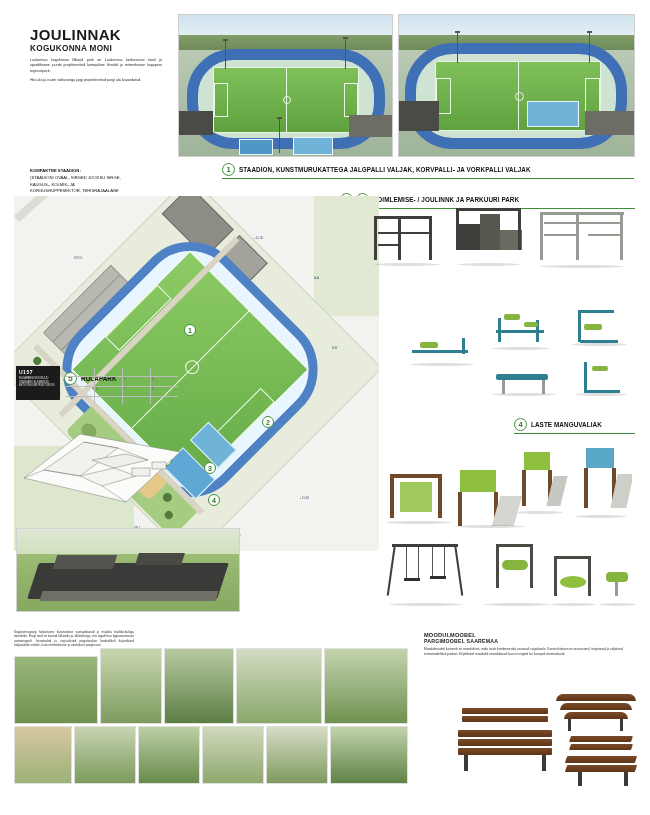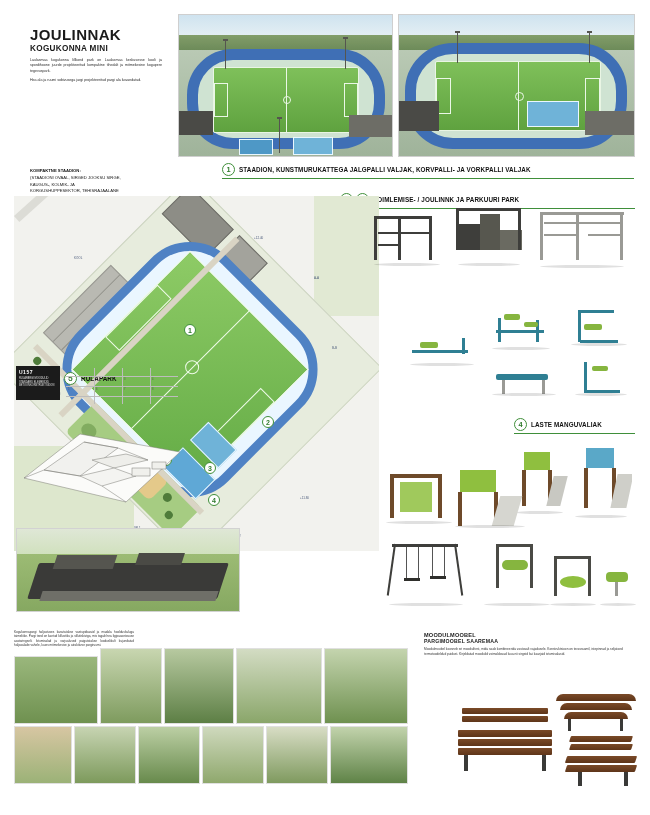--- a/index.html
+++ b/index.html
@@ -133,21 +133,21 @@
   #bench-title .bx { font-size:3.2px; line-height:1.5; margin-top:3px; color:#333; }
   .bench { position:absolute; }
   .bench .slat { position:absolute; background: linear-gradient(#7a4a28,#5e3519); border-radius:1px; }
   .bench .leg { position:absolute; background:#3a3a38; }
 </style>
 </head>
 <body>
 
 <div class="abs" id="title-block">
   <div class="t1">JOULINNAK</div>
-  <div class="t2">KOGUKONNA MINI</div>
+  <div class="t2">KOGUKONNA MONI</div>
 </div>
 
 <div class="abs" id="intro">
   <p>Laulasmaa kogukonna lillkond park on Laulasmaa keskusesse kooli ja spordihoone juurde projekteeritud kompaktne tihedalt ja mitmekesine kogupere tegevuspark.</p>
   <p>Hea ala ja ruumi sobivusega jargi projekteeritud pargi ala kavandatud.</p>
 </div>
 
 <div class="abs" id="prog-list">
   <div class="head">KOMPAKTNE STAADION:</div>
   <div>(Staadioni ovaal, sirged jooksu sirge,</div>

